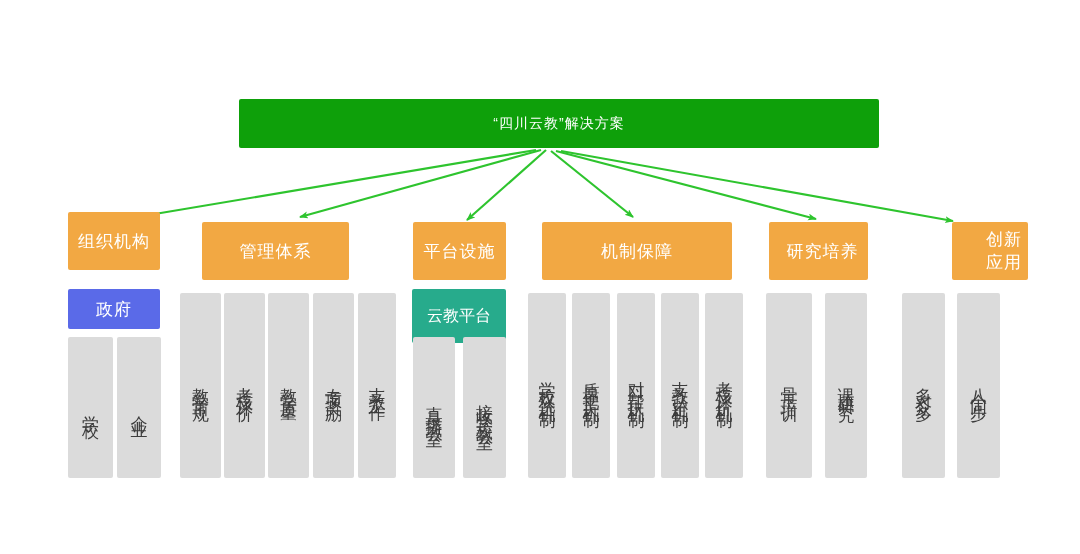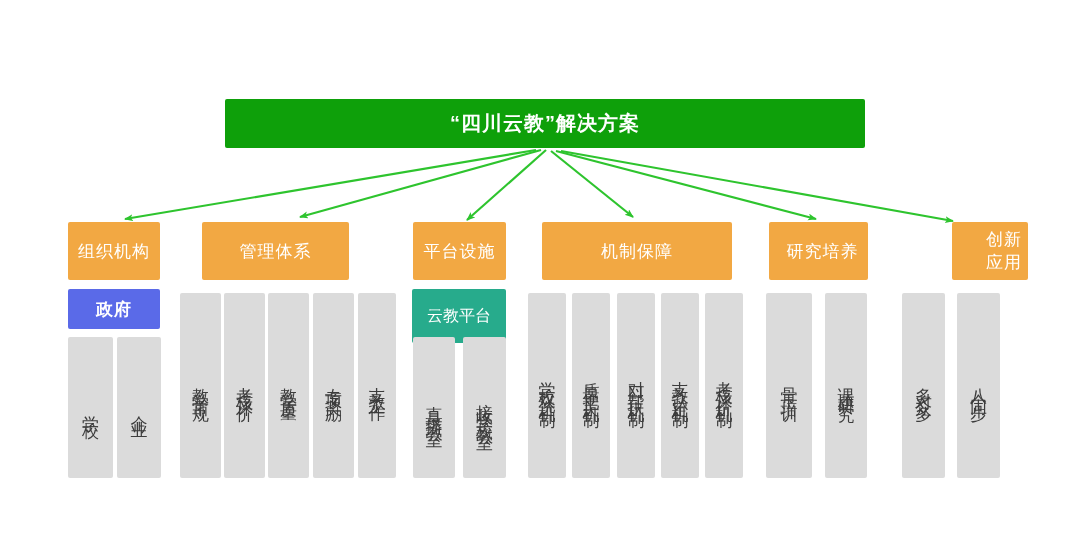--- a/index.html
+++ b/index.html
@@ -31,23 +31,24 @@
     display: flex;
     align-items: center;
     justify-content: center;
     box-sizing: border-box;
     border-radius: 2px;
     color: var(--box-text, #ffffff);
     text-align: center;
   }
   .title-box {
     background: var(--title-bg, #0ea00a);
-    font-size: 20px;
-    font-weight: bold;
+    font-size: 14px;
+    font-weight: normal;
     letter-spacing: 1px;
+    margin-left: 14px;
   }
   .header-box {
     background: var(--header-bg, #f2a843);
     font-size: 17px;
     letter-spacing: 1px;
   }
   .gov-box {
     background: var(--gov-bg, #5a6ae8);
     font-size: 17px;
     letter-spacing: 1px;
@@ -91,40 +92,40 @@
     <line x1="546" y1="150" x2="467" y2="220" marker-end="url(#ah)"></line>
     <line x1="551" y1="151" x2="633" y2="217" marker-end="url(#ah)"></line>
     <line x1="556" y1="151" x2="816" y2="219" marker-end="url(#ah)"></line>
     <line x1="561" y1="151" x2="953" y2="221" marker-end="url(#ah)"></line>
   </svg>
 
   <div class="box title-box" style="left:225px; top:99px; width:640px; height:49px;">
     <span>“四川云教”解决方案</span>
   </div>
 
-  <div class="box header-box" style="left:68px; top:222px; width:92px; height:58px;font-family:Liberation Mono, monospace;">
+  <div class="box header-box" style="left:68px; top:212px; width:92px; height:58px;font-family:Liberation Mono, monospace;">
     <span>组织机构</span>
   </div>
   <div class="box header-box" style="left:202px; top:222px; width:147px; height:58px;">
     <span>管理体系</span>
   </div>
   <div class="box header-box" style="left:413px; top:222px; width:93px; height:58px;">
     <span>平台设施</span>
   </div>
   <div class="box header-box" style="left:542px; top:222px; width:190px; height:58px;">
     <span>机制保障</span>
   </div>
   <div class="box header-box" style="left:769px; top:222px; width:99px; height:58px;padding-left:8px;">
     <span>研究培养</span>
   </div>
   <div class="box header-box" style="left:952px; top:222px; width:76px; height:58px;padding-left:28px;">
     <span>创新应用</span>
   </div>
 
-  <div class="box gov-box" style="left:68px; top:289px; width:92px; height:40px;font-weight:bold;">
+  <div class="box gov-box" style="left:68px; top:289px; width:92px; height:40px;">
     <span>政府</span>
   </div>
   <div class="box platform-box" style="left:412px; top:289px; width:94px; height:54px;">
     <span>云教平台</span>
   </div>
 
   <div class="leaf" style="left:68px; top:337px; width:45px; height:141px;">
     <span class="vtext">学校</span>
   </div>
   <div class="leaf" style="left:117px; top:337px; width:44px; height:141px;">

